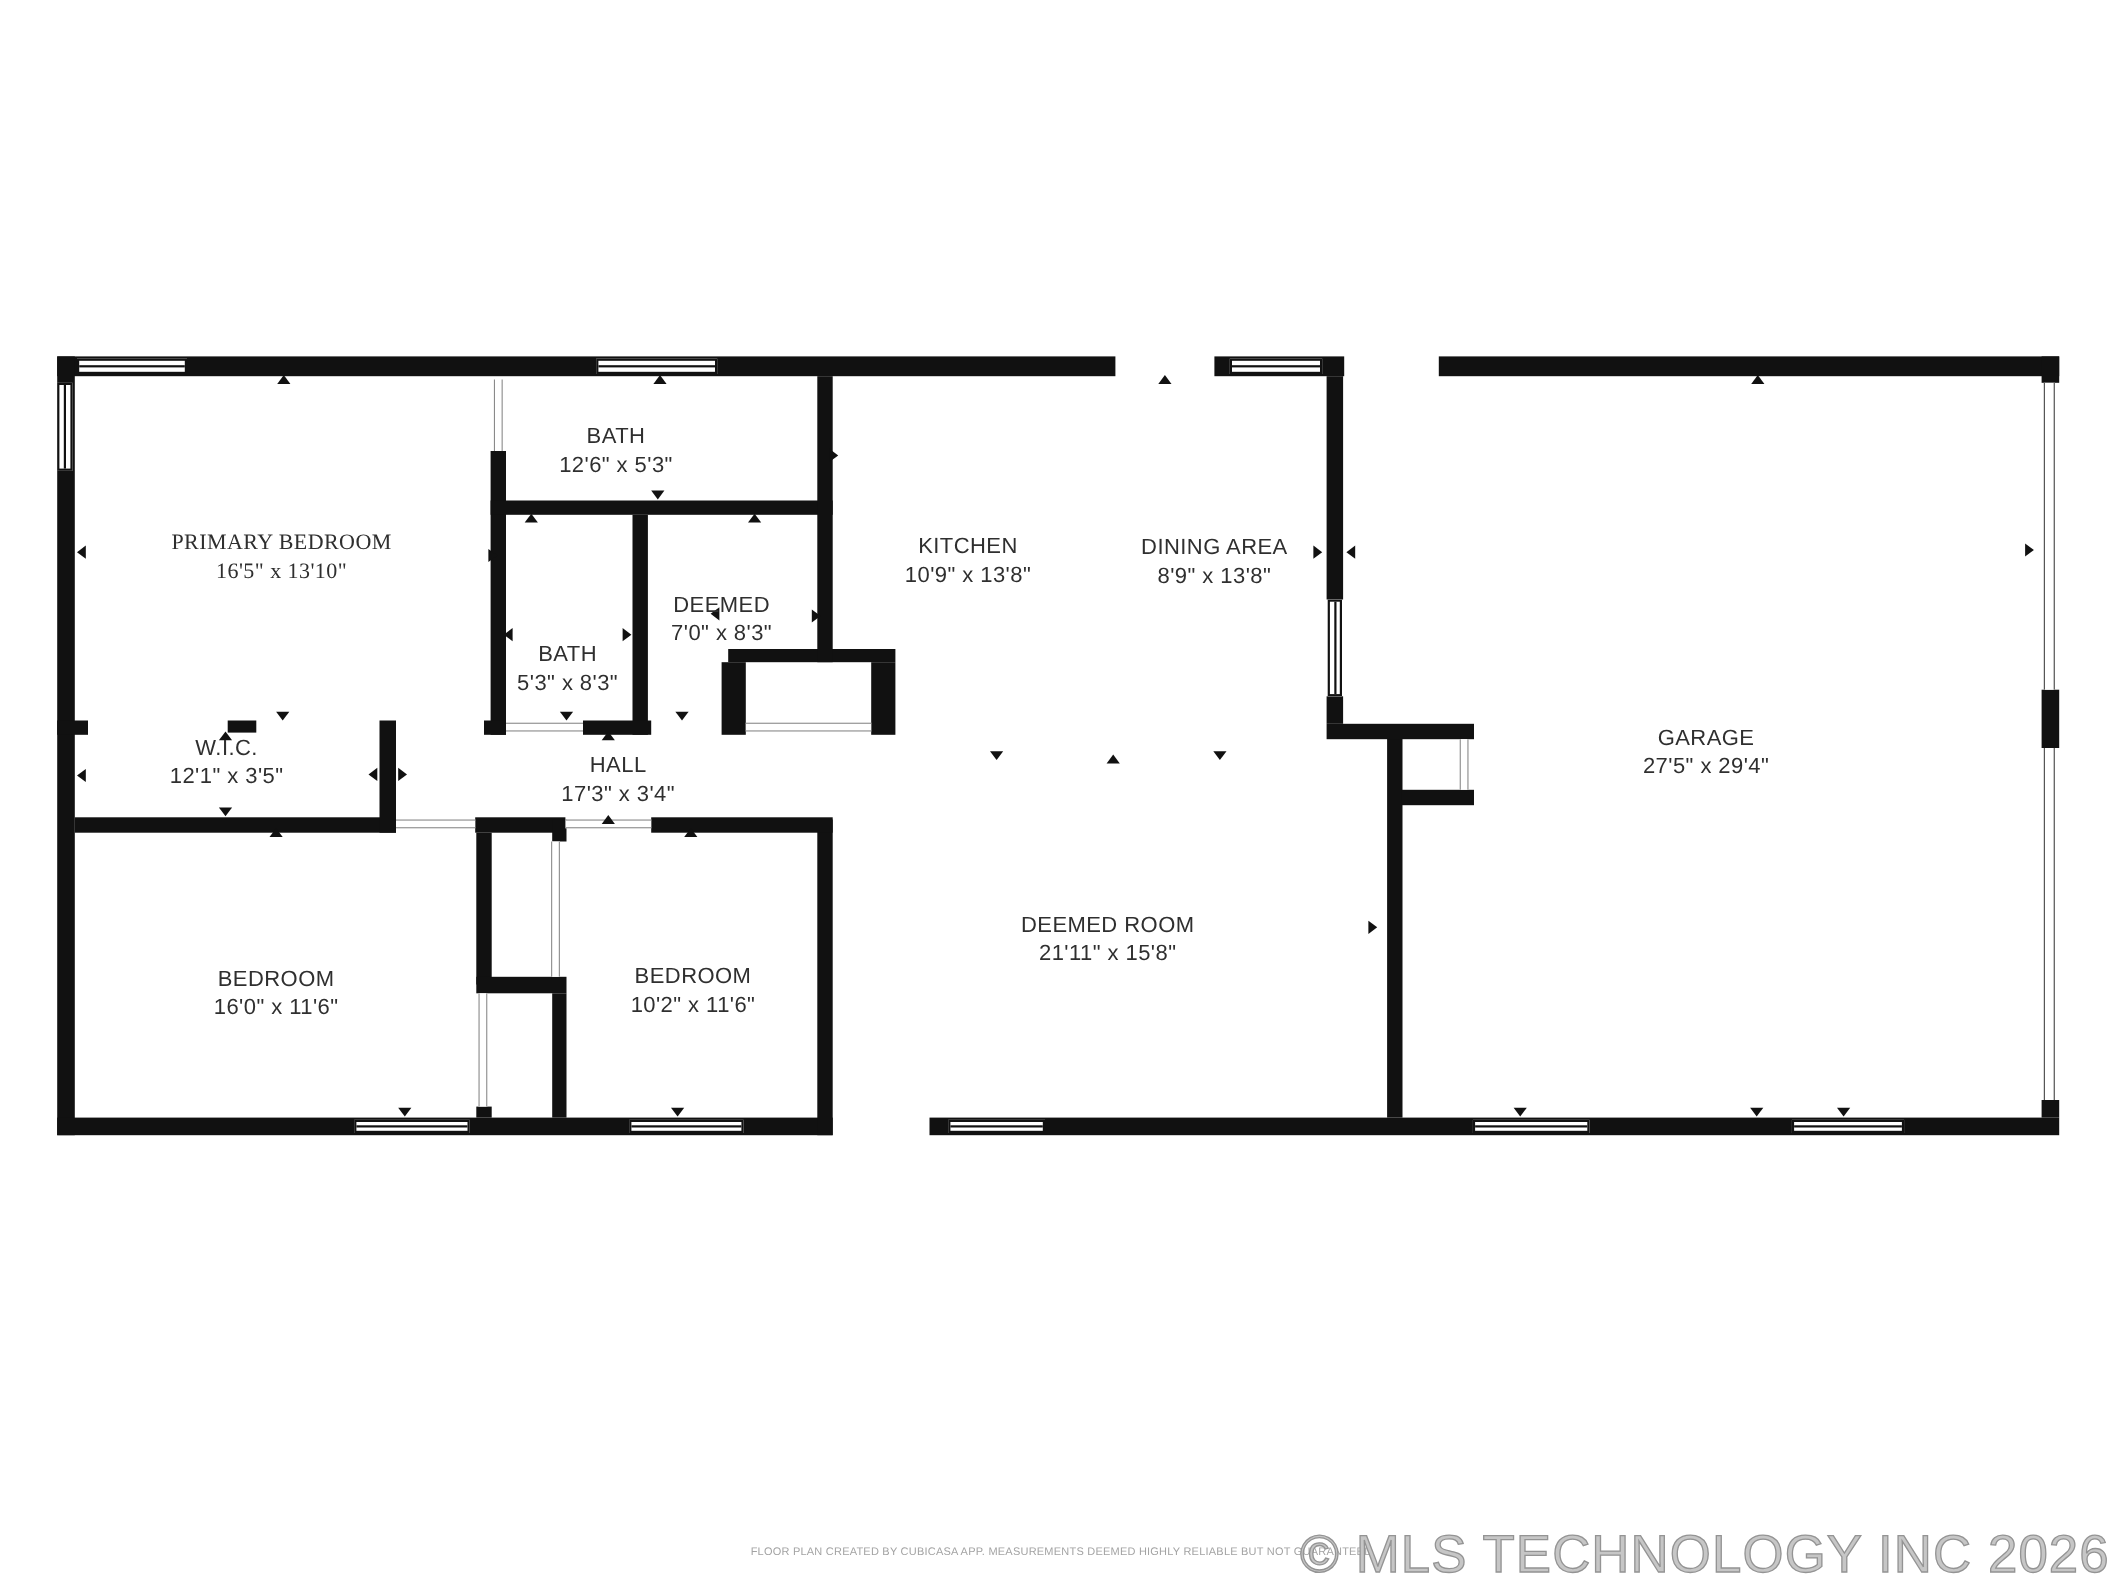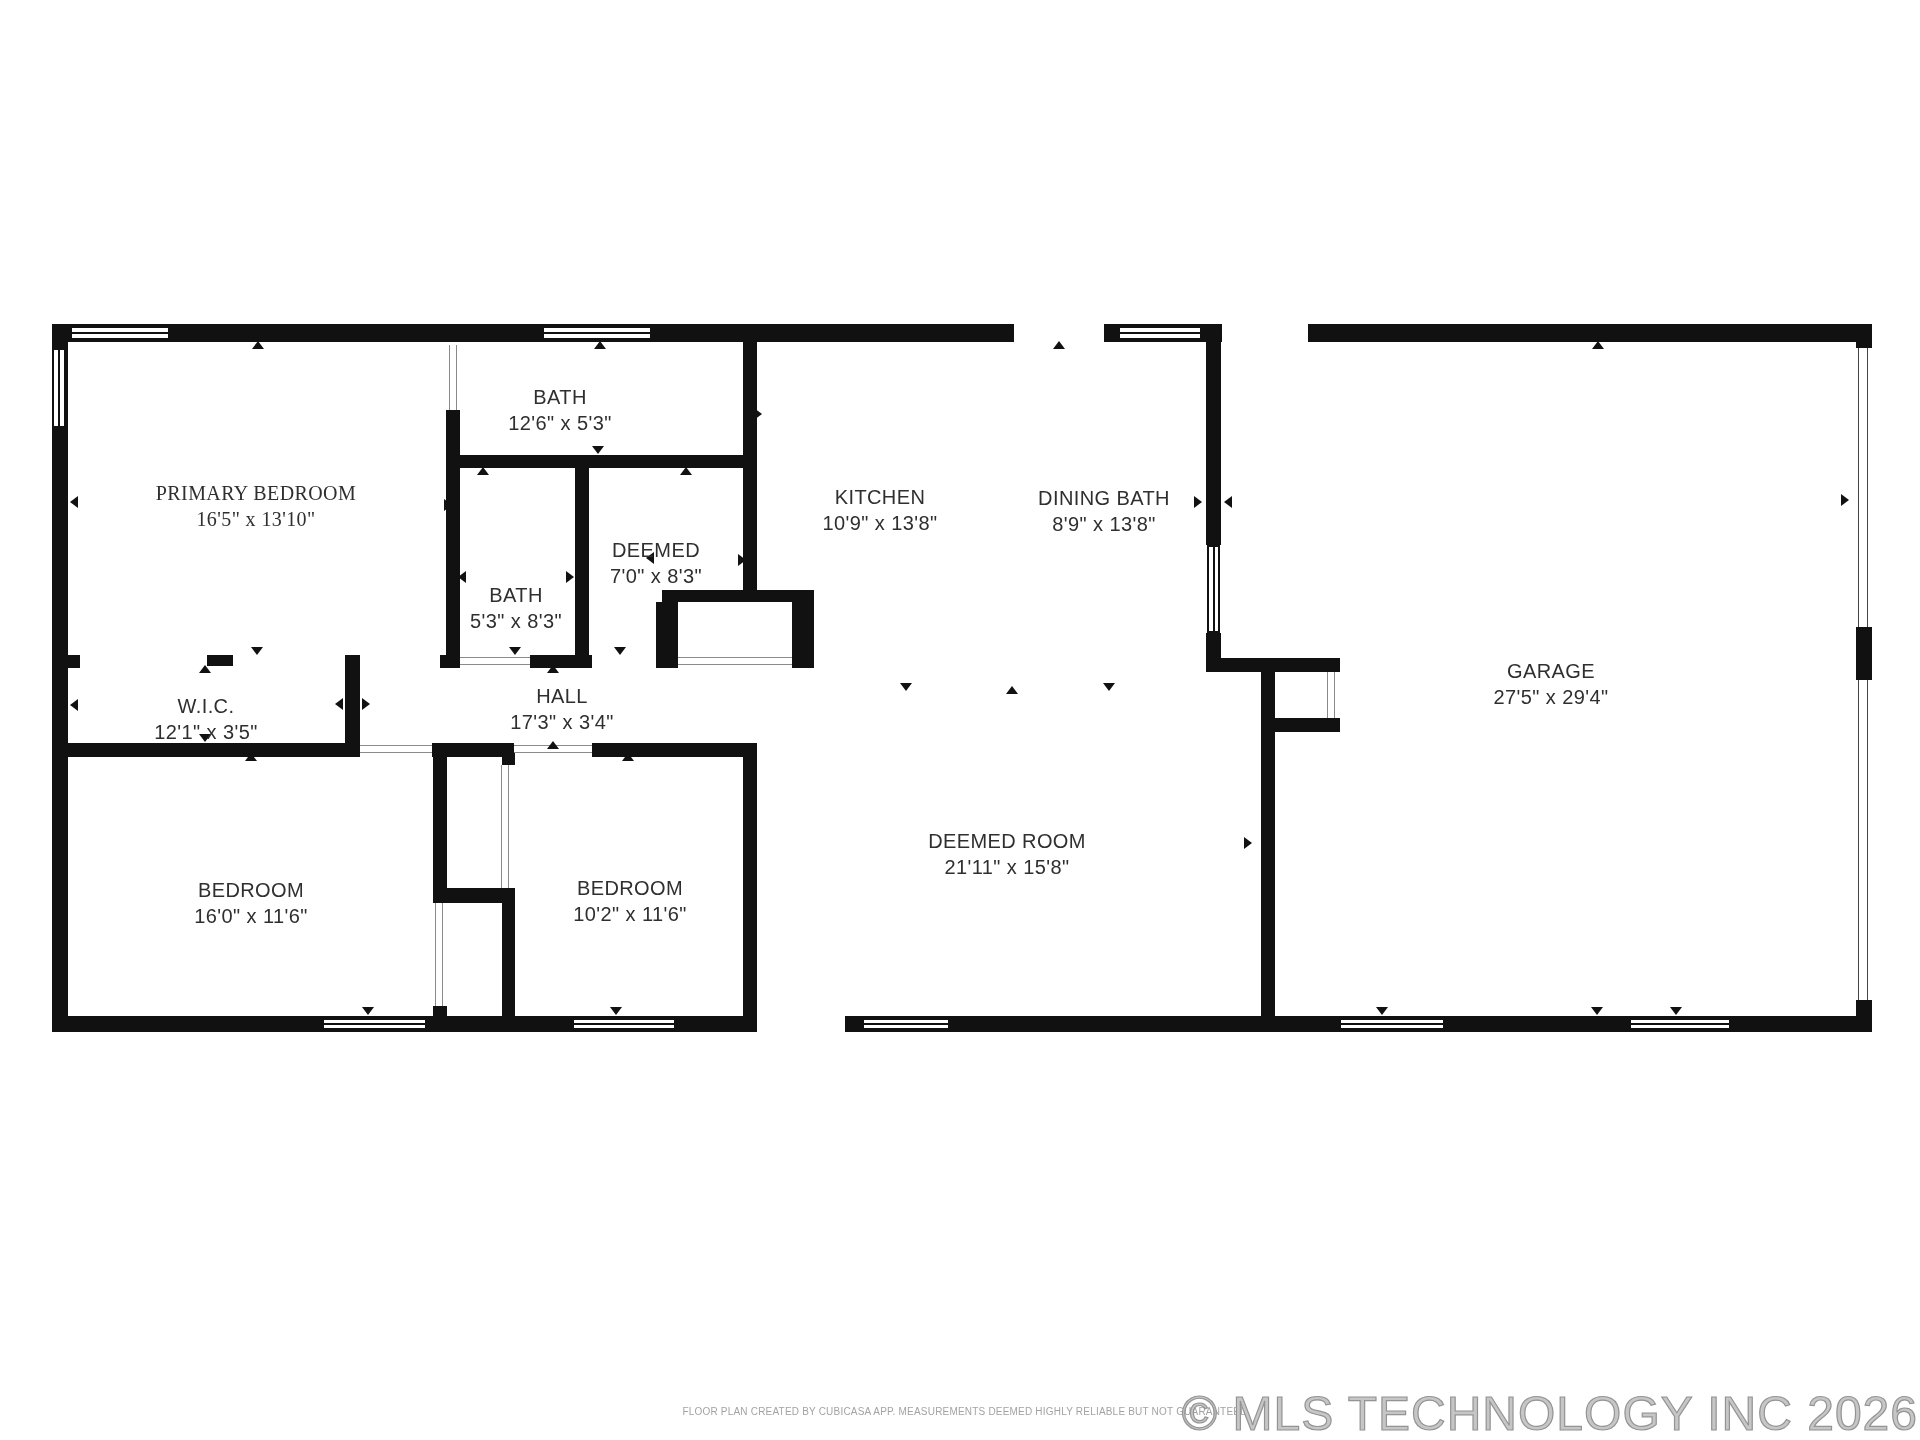--- a/index.html
+++ b/index.html
@@ -148,32 +148,32 @@
       </div>
       <div class="room" style="left: 560px; top: 410px;">
         <span class="room-name">BATH</span>
         <span class="room-dims">12'6" x 5'3"</span>
       </div>
       <div class="room" style="left: 880px; top: 510px;">
         <span class="room-name">KITCHEN</span>
         <span class="room-dims">10'9" x 13'8"</span>
       </div>
       <div class="room" style="left: 1104px; top: 511px;">
-        <span class="room-name">DINING BATH</span>
+        <span class="room-name">DINING AREA</span>
         <span class="room-dims">8'9" x 13'8"</span>
       </div>
       <div class="room" style="left: 656px; top: 563px;">
         <span class="room-name">DEEMED</span>
         <span class="room-dims">7'0" x 8'3"</span>
       </div>
       <div class="room" style="left: 516px; top: 608px;">
         <span class="room-name">BATH</span>
         <span class="room-dims">5'3" x 8'3"</span>
       </div>
-      <div class="room" style="left: 206px; top: 719px;">
+      <div class="room" style="left: 206px; top: 693px;">
         <span class="room-name">W.I.C.</span>
         <span class="room-dims">12'1" x 3'5"</span>
       </div>
       <div class="room" style="left: 562px; top: 709px;">
         <span class="room-name">HALL</span>
         <span class="room-dims">17'3" x 3'4"</span>
       </div>
       <div class="room" style="left: 1551px; top: 684px;">
         <span class="room-name">GARAGE</span>
         <span class="room-dims">27'5" x 29'4"</span>

